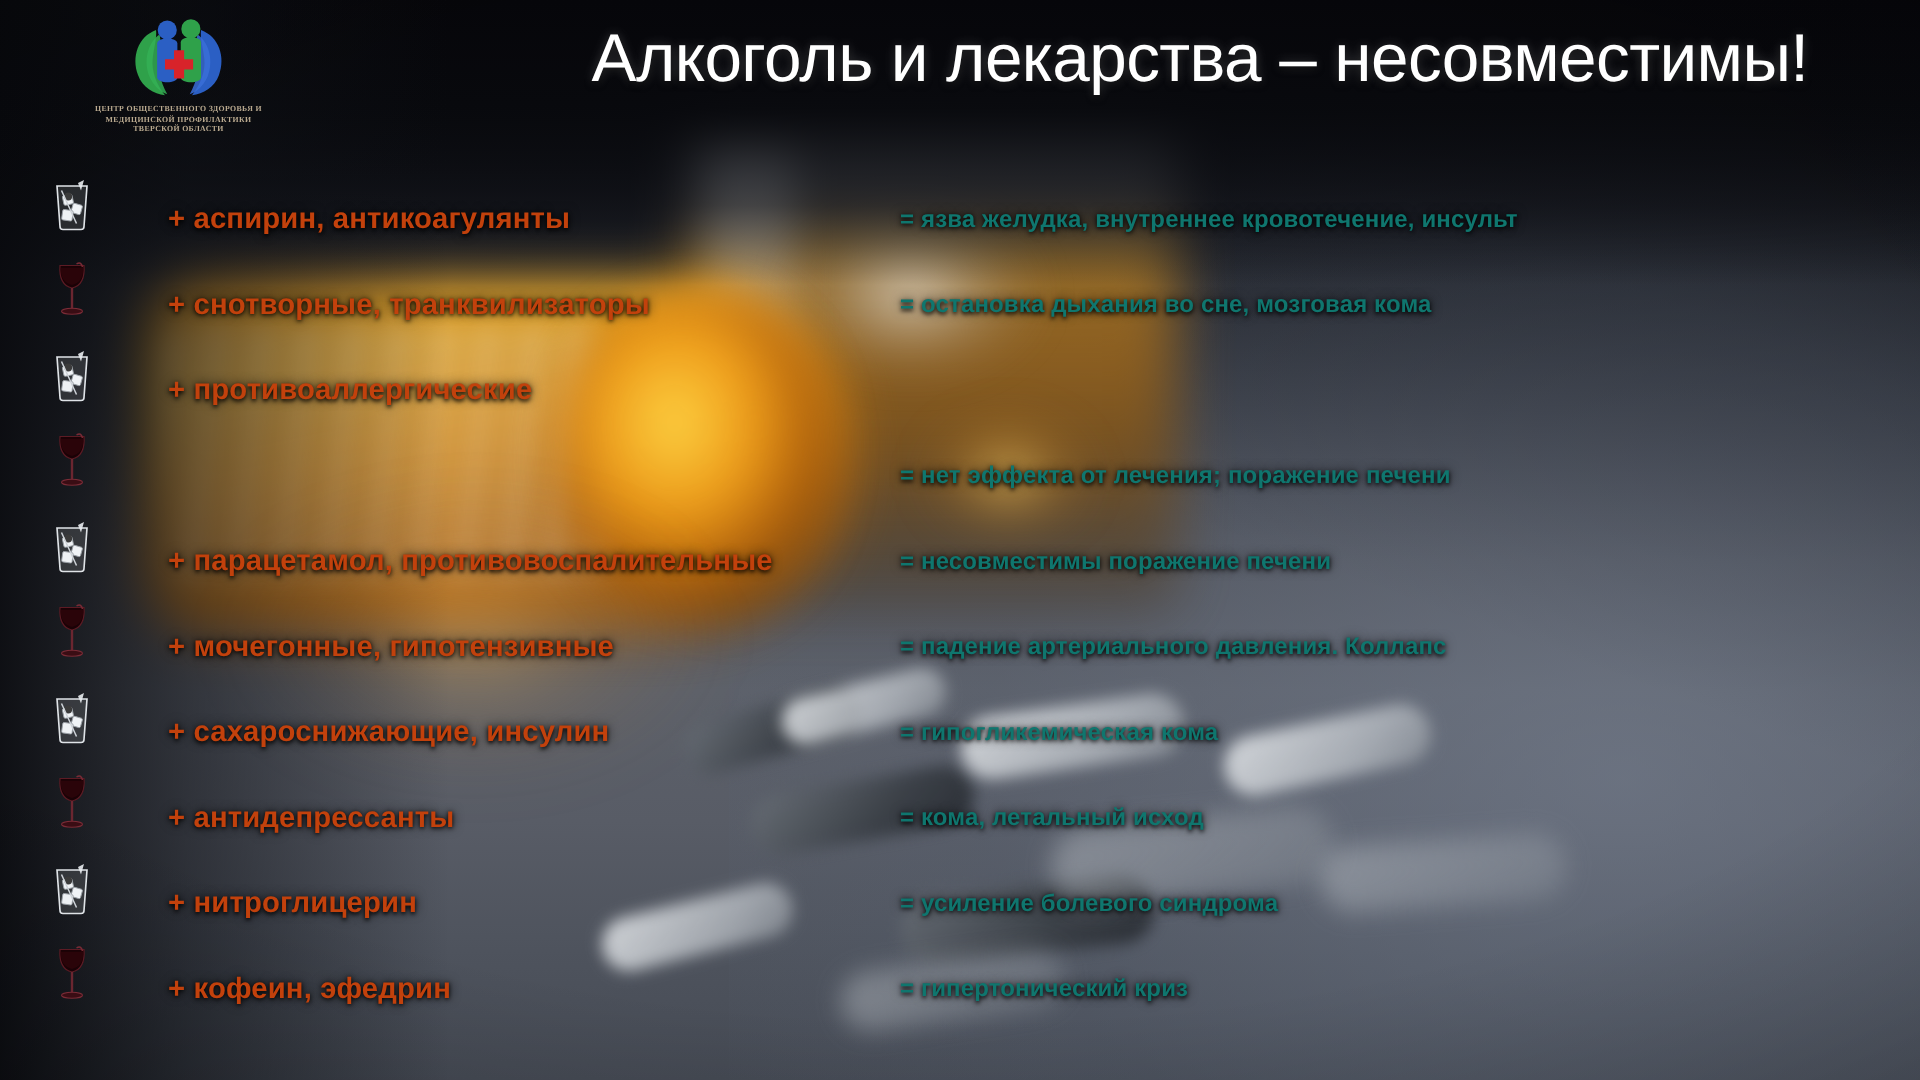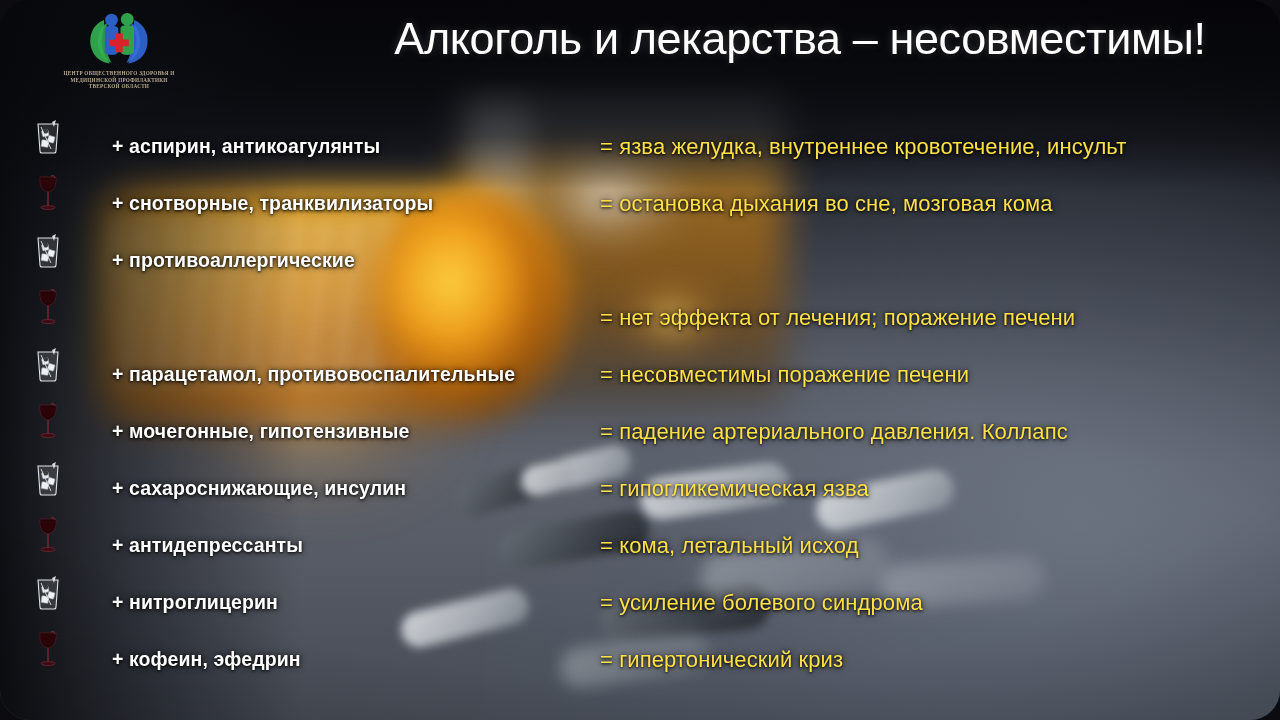--- a/index.html
+++ b/index.html
@@ -4,21 +4,20 @@
 <style>
   html,body{margin:0;padding:0;}
   body{
     width:1280px;height:720px;overflow:hidden;
     font-family:"Liberation Sans","DejaVu Sans",sans-serif;
     background:#0b0b10;
   }
   .slide{
     position:relative;width:1280px;height:720px;overflow:hidden;
     background:#0b0b10;
-    border-radius:30px;
   }
 
   
   .bg{position:absolute;inset:0;overflow:hidden;}
   .bg-layer{position:absolute;}
 
   
   .bg-base{
     inset:0;
     background:
@@ -140,28 +139,28 @@
   .rows{position:absolute;left:0;top:118px;width:1280px;}
   .row{position:relative;height:57px;}
 
   .icon-cell{
     position:absolute;left:24px;top:-12px;width:48px;height:62px;
     display:flex;align-items:center;justify-content:center;
   }
   .drug{
     position:absolute;left:112px;top:0;height:57px;
     display:flex;align-items:center;
-    color:#ffffff;font-size:19.5px;font-weight:700;letter-spacing:.1px;
+    color:#c2410c;font-size:19.5px;font-weight:700;letter-spacing:.1px;
     text-shadow:0 1px 3px rgba(0,0,0,.95), 0 0 7px rgba(0,0,0,.75);
     white-space:nowrap;
   }
   .effect{
     position:absolute;left:600px;top:0;height:57px;
     display:flex;align-items:center;
-    color:#fde047;font-size:22px;font-weight:400;letter-spacing:.1px;
+    color:#0f766e;font-size:16px;font-weight:700;letter-spacing:.1px;
     text-shadow:0 1px 3px rgba(0,0,0,.95), 0 0 7px rgba(0,0,0,.75);
     white-space:nowrap;
   }
 </style>
 </head>
 <body>
 
 <div class="slide">
 
   <div class="bg">
@@ -317,21 +316,21 @@
           <path d="M5 6 L7 33 Q7 35 9 35 L21 35 Q23 35 23 33 L25 6 Z" fill="rgba(228,232,236,.14)" stroke="#dfe3e7" stroke-width="1.1"></path>
           <rect x="9" y="12" width="6.5" height="6.5" rx="1" fill="#f0f3f6" stroke="#9aa0a6" stroke-width=".6" transform="rotate(-12 12 15)"></rect>
           <rect x="15" y="18" width="6.5" height="6.5" rx="1" fill="#f0f3f6" stroke="#9aa0a6" stroke-width=".6" transform="rotate(16 18 21)"></rect>
           <rect x="8.5" y="22" width="7" height="7" rx="1" fill="#eef1f4" stroke="#9aa0a6" stroke-width=".6" transform="rotate(8 12 25)"></rect>
           <circle cx="12.5" cy="13" r="2.6" fill="#3b3b3b"></circle>
           <path d="M19 4 L23 2 L21 9 Z" fill="#e9ecef" opacity=".9"></path>
           <path d="M8 9 L18 31" stroke="#cfd4d9" stroke-width="1" fill="none"></path>
         </svg>
       </div>
       <div class="drug">+ сахароснижающие, инсулин</div>
-      <div class="effect">= гипогликемическая язва</div>
+      <div class="effect">= гипогликемическая кома</div>
     </div>
 
     <div class="row">
       <div class="icon-cell">
         <svg width="30" height="42" viewBox="0 0 30 42">
           <path d="M7 4 Q6 17 15 19 Q24 17 23 4 Z" fill="#1a0206" stroke="#5c1b24" stroke-width=".8"></path>
           <path d="M7.5 5.5 Q7 15 15 17 Q23 15 22.5 5.5 Z" fill="#2a0409"></path>
           <path d="M15 19 L15 33" stroke="#6b2630" stroke-width="1.6"></path>
           <ellipse cx="15" cy="34.5" rx="7" ry="2" fill="#3a0d14" stroke="#7a2b36" stroke-width=".7"></ellipse>
           <path d="M18 3 Q21 1 22 5" stroke="#7a2b36" stroke-width="1" fill="none"></path>

